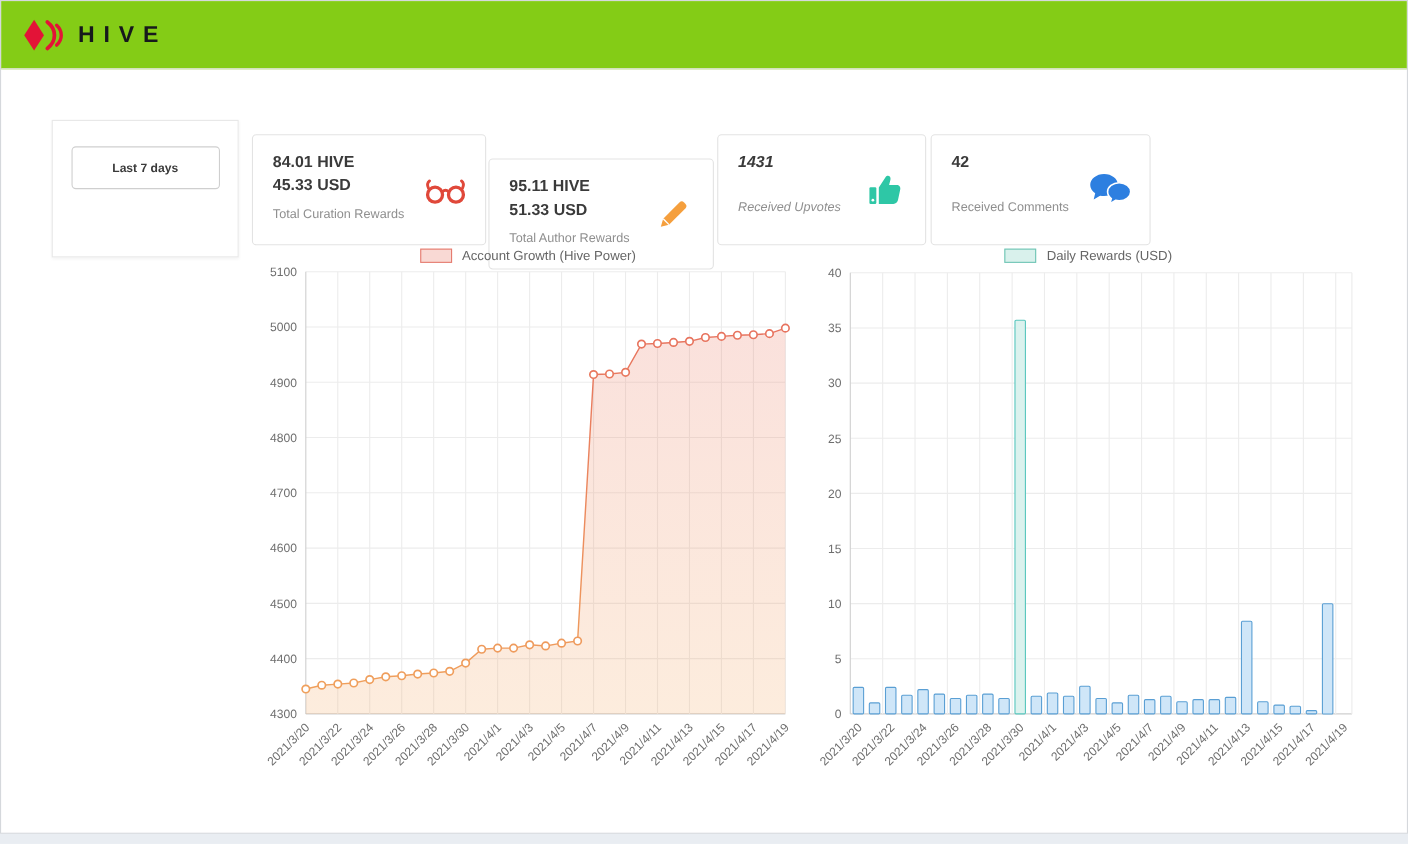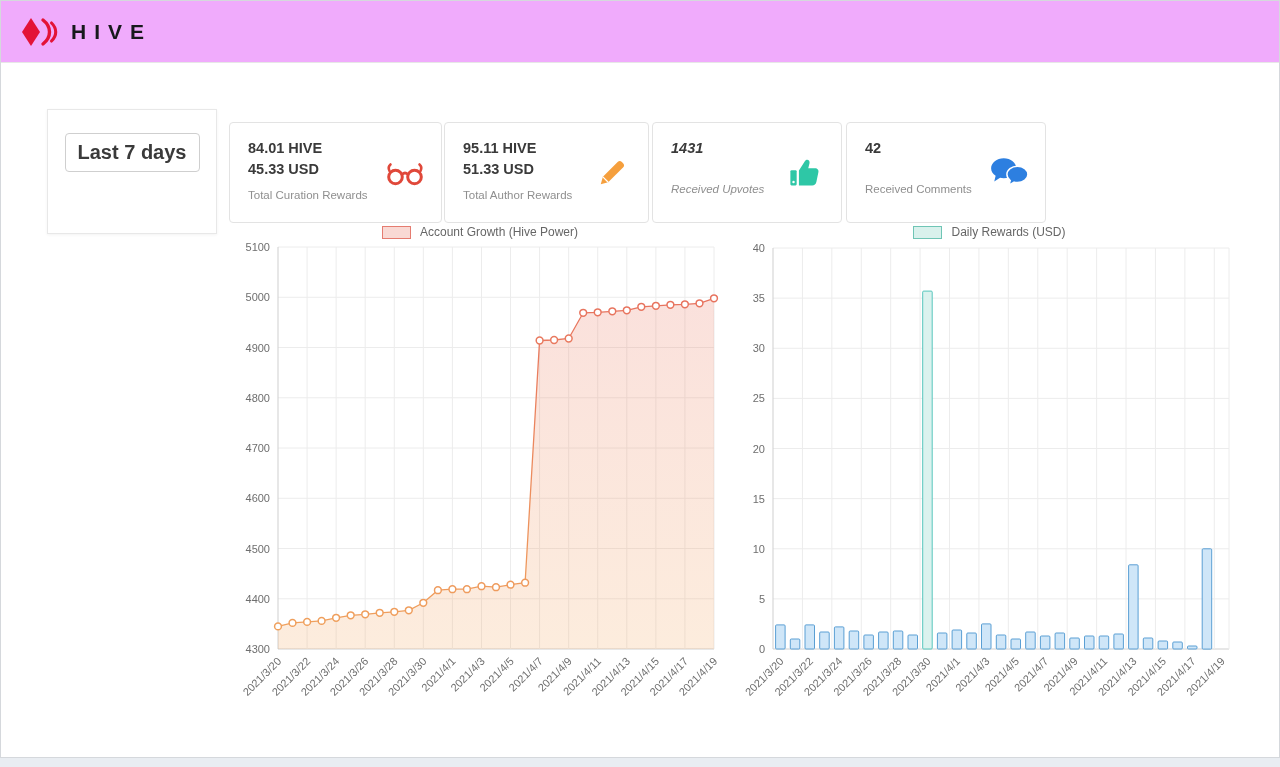--- a/index.html
+++ b/index.html
@@ -1,30 +1,30 @@
 <!DOCTYPE html>
 <html><head>
 <meta charset="utf-8">
 <style>
   * { margin:0; padding:0; box-sizing:border-box; }
   html,body { width:1280px; height:767px; background:#e9edf2; font-family:"Liberation Sans", sans-serif; }
   .app { position:relative; width:1280px; height:758px; background:#fff; border:1px solid #d5d8dc; overflow:hidden; }
 
   
-  .header { position:relative; height:62px; border-bottom:1px solid #e7e7e7; background:#f0abfc;padding-left:16px; }
+  .header { position:relative; height:62px; border-bottom:1px solid #e7e7e7; background:#84cc16;padding-left:16px; }
   .brand { position:absolute; left:20px; top:16px; display:flex; align-items:center; }
   .brand-logo { width:40px; height:30px; color:#e31337; }
   .brand-name { margin-left:10px; font-size:21px; font-weight:800; letter-spacing:8px; color:#17191c; }
   .nav { position:absolute; left:50%; transform:translateX(-50%); bottom:-1px; display:flex; align-items:flex-end; }
   .tab { height:39px; line-height:38px; padding:0 18px; font-size:15px; font-weight:700; color:#404448; cursor:pointer; }
   .tab--active { background:#fff; border:1px solid #e1e1e1; border-bottom:none; border-radius:3px 3px 0 0; height:40px; }
 
   
   .range-panel { position:absolute; left:46px; top:108px; width:170px; height:125px; background:#fff; border:1px solid #e8e8e8; box-shadow:0 1px 3px rgba(0,0,0,.05); }
-  .range-btn { display:block; width:135px; height:39px; margin:4px auto; font-family:inherit; font-size:20px; font-weight:700; cursor:pointer; }
+  .range-btn { display:block; width:135px; height:39px; margin:4px auto; font-family:inherit; font-size:11px; font-weight:700; cursor:pointer; }
   .range-btn--plain { margin-top:23px; background:#fff; border:1px solid #cfcfcf; border-radius:4px; color:#3a3a3a; }
   .range-btn--active { margin-top:2px; background:#2b78e4; border:1px solid #2b78e4; border-radius:4px; color:#fff; }
 
   
   .stat-card { position:absolute; top:121px; height:101px; background:#fff; border:1px solid #e3e3e3; border-radius:4px; padding:15px 18px; }
   .stat-card .v { font-size:14.5px; font-weight:700; color:#3a3a3a; line-height:21px; }
   .stat-card .lbl { margin-top:9px; font-size:11.5px; color:#8f8f8f; }
   .stat-icon { position:absolute; right:16px; top:30px; width:40px; height:40px; display:flex; align-items:center; justify-content:center; }
   .stat-icon svg { width:40px; height:36px; }
   .card-tall .lbl { margin-top:24px; }
@@ -64,21 +64,21 @@
       <svg viewBox="0 0 40 32">
         <circle cx="10.5" cy="20" r="6.8" fill="none" stroke="currentColor" stroke-width="3"></circle>
         <circle cx="29.5" cy="20" r="6.8" fill="none" stroke="currentColor" stroke-width="3"></circle>
         <path d="M17 17.5 Q20 14.5 23 17.5" fill="none" stroke="currentColor" stroke-width="2.6"></path>
         <path d="M4.5 14 Q2.5 10 5.5 7.5" fill="none" stroke="currentColor" stroke-width="2.6" stroke-linecap="round"></path>
         <path d="M35.5 14 Q37.5 10 34.5 7.5" fill="none" stroke="currentColor" stroke-width="2.6" stroke-linecap="round"></path>
       </svg>
     </span>
   </div>
 
-  <div class="stat-card" style="left:443px;width:205px;">
+  <div class="stat-card" style="left:443px;width:205px;margin-top:22px;">
     <div class="v">95.11 HIVE</div>
     <div class="v">51.33 USD</div>
     <div class="lbl">Total Author Rewards</div>
     <span class="stat-icon" style="color: rgb(245, 159, 61);">
       <svg viewBox="0 0 32 32">
         <path d="M6 26 L7.9 19.4 L21 6.3 A2.7 2.7 0 0 1 24.8 6.3 L25.8 7.3 A2.7 2.7 0 0 1 25.8 11.1 L12.6 24.2 L6 26 Z" fill="currentColor"></path>
         <path d="M7.9 19.4 L12.6 24.2" stroke="#fff" stroke-width="1.1"></path>
       </svg>
     </span>
   </div>

